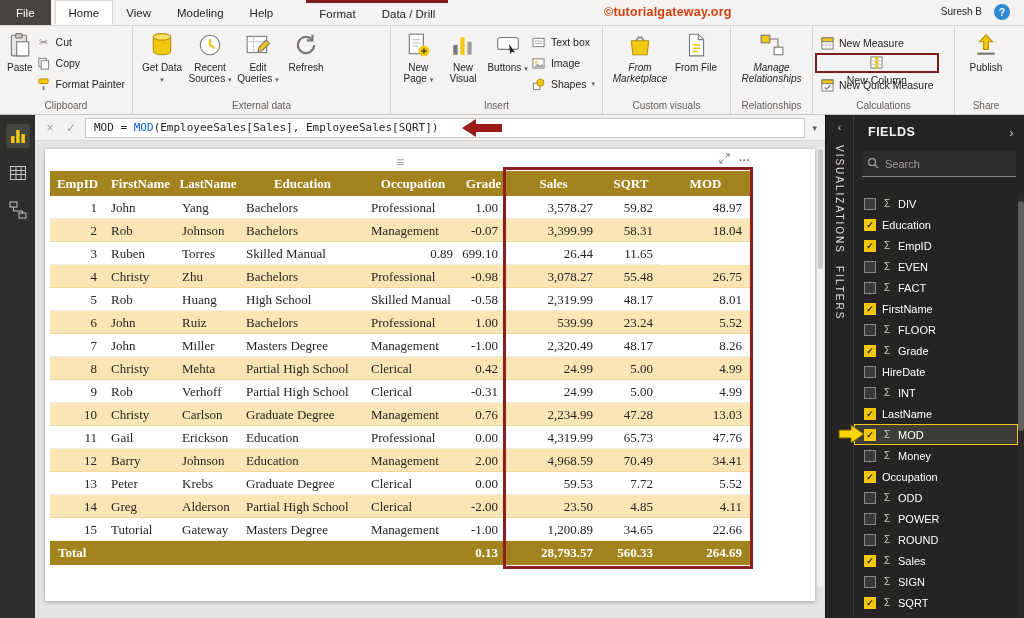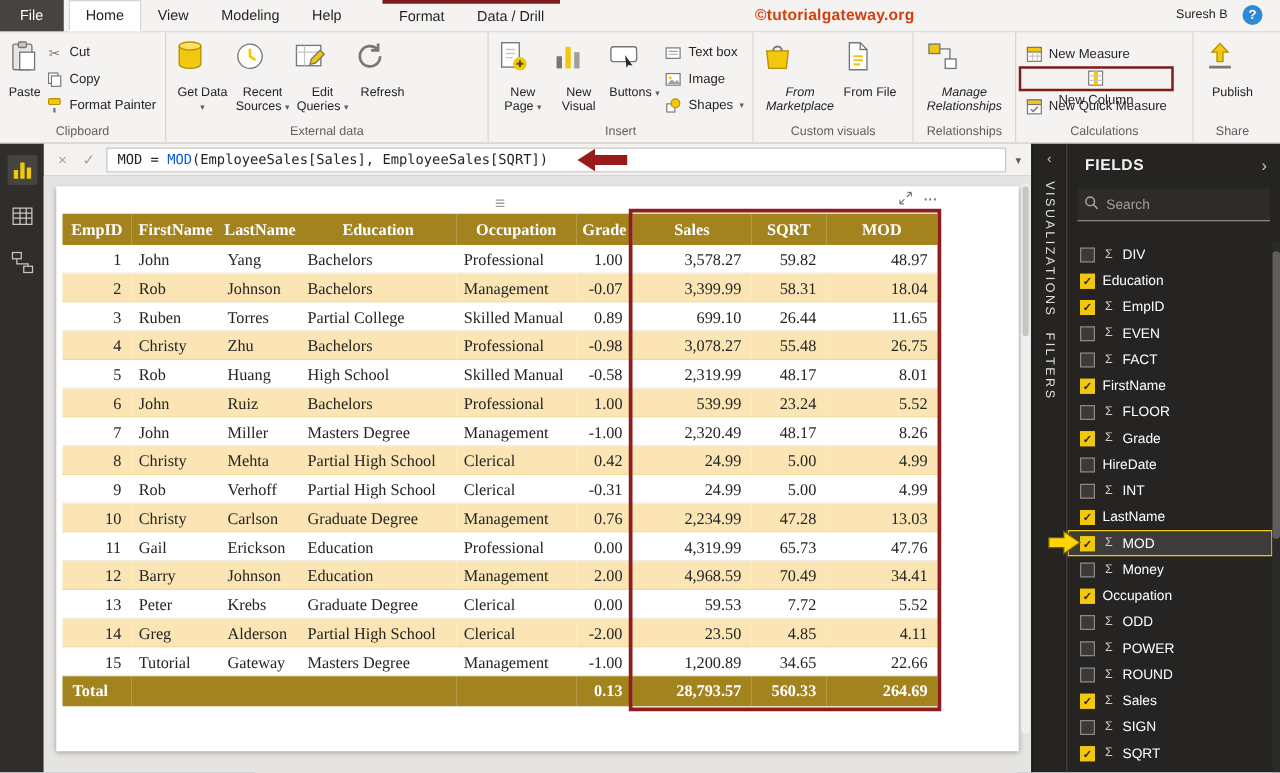--- a/index.html
+++ b/index.html
@@ -14,21 +14,21 @@
   .ctxgroup { display:flex; margin-left:20px; border-top:3px solid #7e1c1c; align-items:stretch; }
   .watermark { position:absolute; left:604px; top:5px; font-size:12.5px; font-weight:bold; color:#d2400e; letter-spacing:.2px; }
   .user { position:absolute; right:42px; top:6px; font-size:10px; }
   .help-badge { position:absolute; right:14px; top:4px; width:16px; height:16px; border-radius:50%; background:#2e89d6; color:#fff; text-align:center; line-height:16px; font-size:10.5px; font-weight:bold; }
 
   
   .ribbon { position:absolute; top:26px; left:0; right:0; height:89px; background:#f5f3f2; border-bottom:1px solid #c8c6c4; display:flex; }
   .rgroup { border-right:1px solid #d8d6d4; display:flex; flex-direction:column; }
   .rcontent { flex:1; display:flex; align-items:flex-start; padding:3px 5px 0; }
   .glabel { height:15px; text-align:center; font-size:10px; color:#605e5c; line-height:13px; white-space:nowrap; padding:0 4px; }
-  .bigbtn { width:48px; display:flex; flex-direction:column; gap:8px; padding:3px 1px; }
+  .bigbtn { width:48px; display:flex; flex-direction:column; align-items:center; gap:2px; padding:3px 1px; }
   .bigbtn.wide { width:64px;font-style:italic; }
   .blabel { font-size:10px; line-height:11px; text-align:center; color:#252423; }
   .caret { font-size:7px; color:#605e5c; }
   .smallcol { display:flex; flex-direction:column; gap:5px; padding:5px 2px 0; }
   .smallbtn { display:flex; align-items:center; gap:5px; font-size:10.5px; white-space:nowrap; height:16px; }
   .smallbtn.boxed { border:2px solid #7e1c1c; padding:1px 5px; height:20px; margin:-3px -5px -1px;flex-direction:column; }
   .sic { width:14px; text-align:center; color:#797775; font-size:11px; flex:none; display:inline-flex; justify-content:center; }
 
   
   .formula-row { position:absolute; top:115px; left:35px; width:790px; height:26px; background:#f3f2f1; border-bottom:1px solid #d8d6d4; display:flex; align-items:center; gap:7px; padding:0 8px; }
@@ -430,21 +430,20 @@
               <div class="td c4">Management</div>
               <div class="td c5">-0.07</div>
               <div class="td c6">3,399.99</div>
               <div class="td c7">58.31</div>
               <div class="td c8">18.04</div>
             </div>
             <div class="tr">
               <div class="td c0">3</div>
               <div class="td c1">Ruben</div>
               <div class="td c2">Torres</div>
-              <div class="td c3">Partial College</div>
               <div class="td c4">Skilled Manual</div>
               <div class="td c5">0.89</div>
               <div class="td c6">699.10</div>
               <div class="td c7">26.44</div>
               <div class="td c8">11.65</div>
             </div>
             <div class="tr alt">
               <div class="td c0">4</div>
               <div class="td c1">Christy</div>
               <div class="td c2">Zhu</div>

